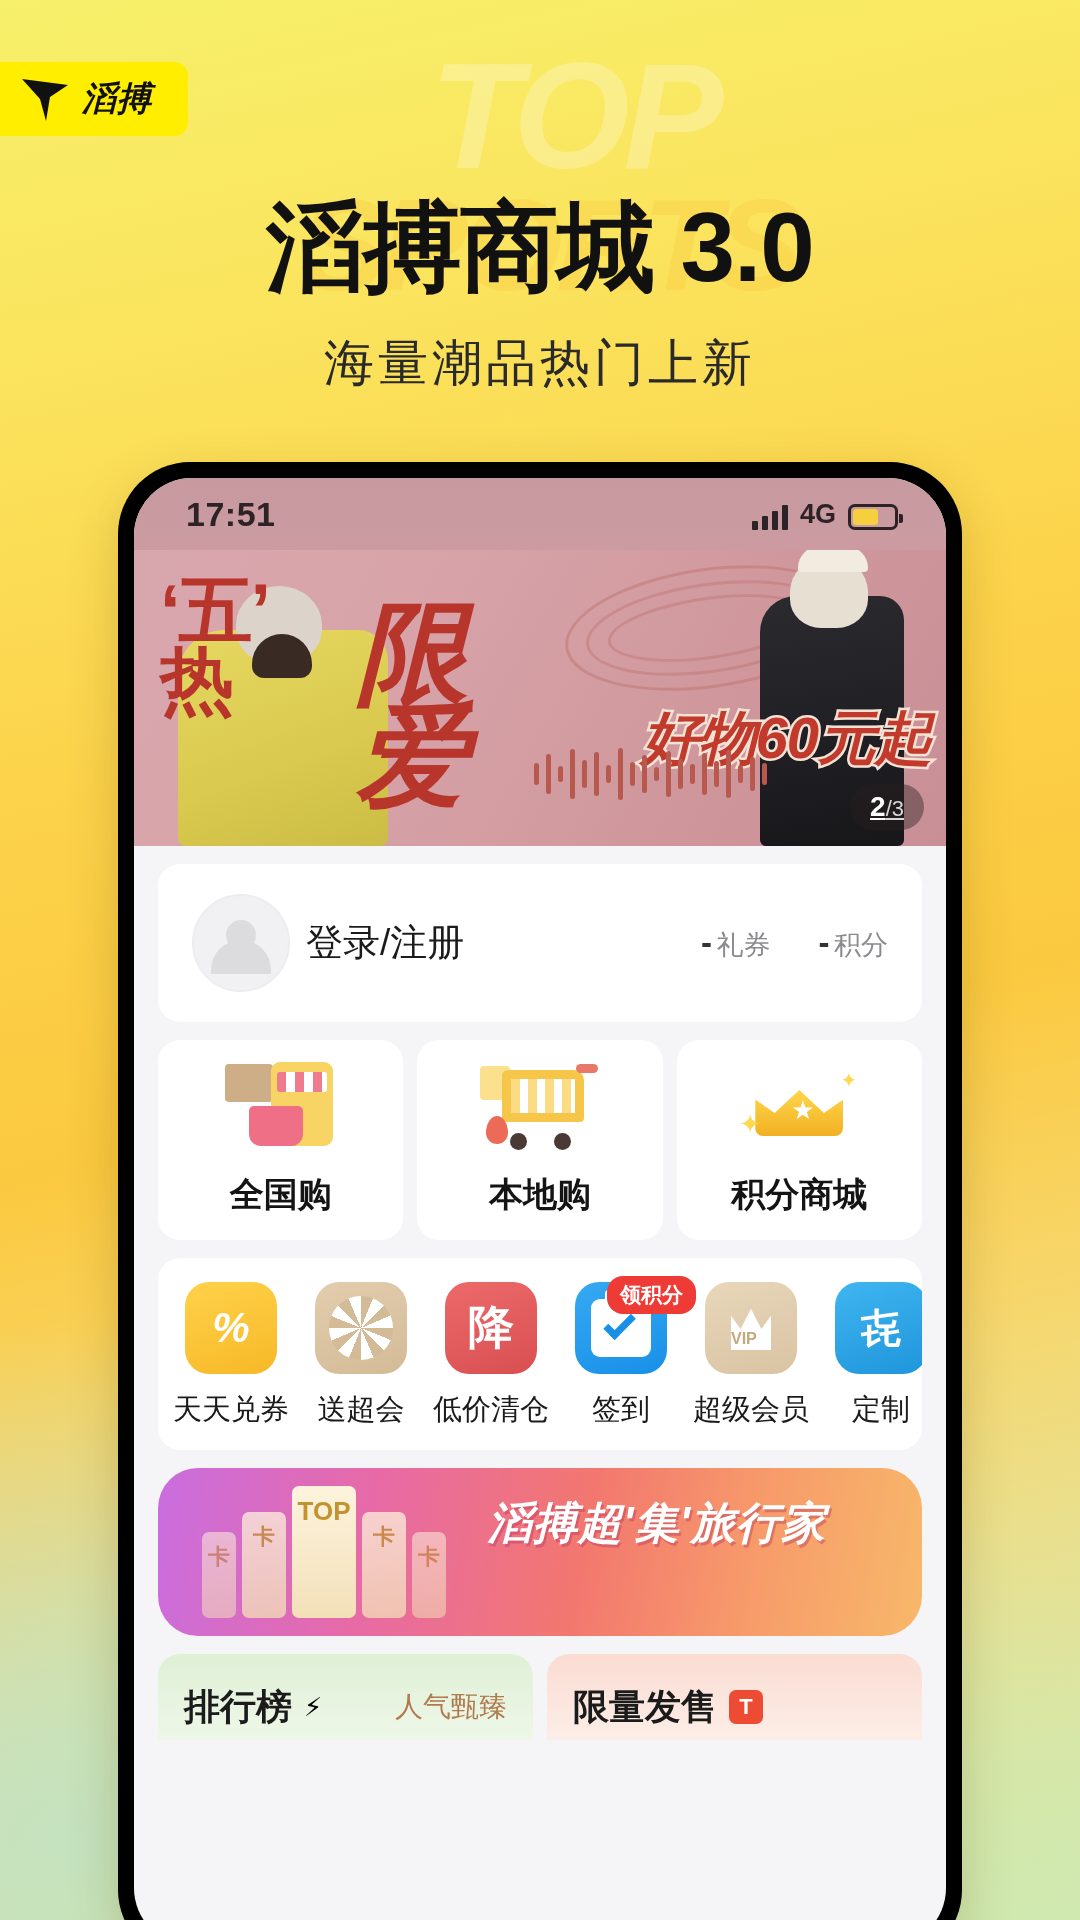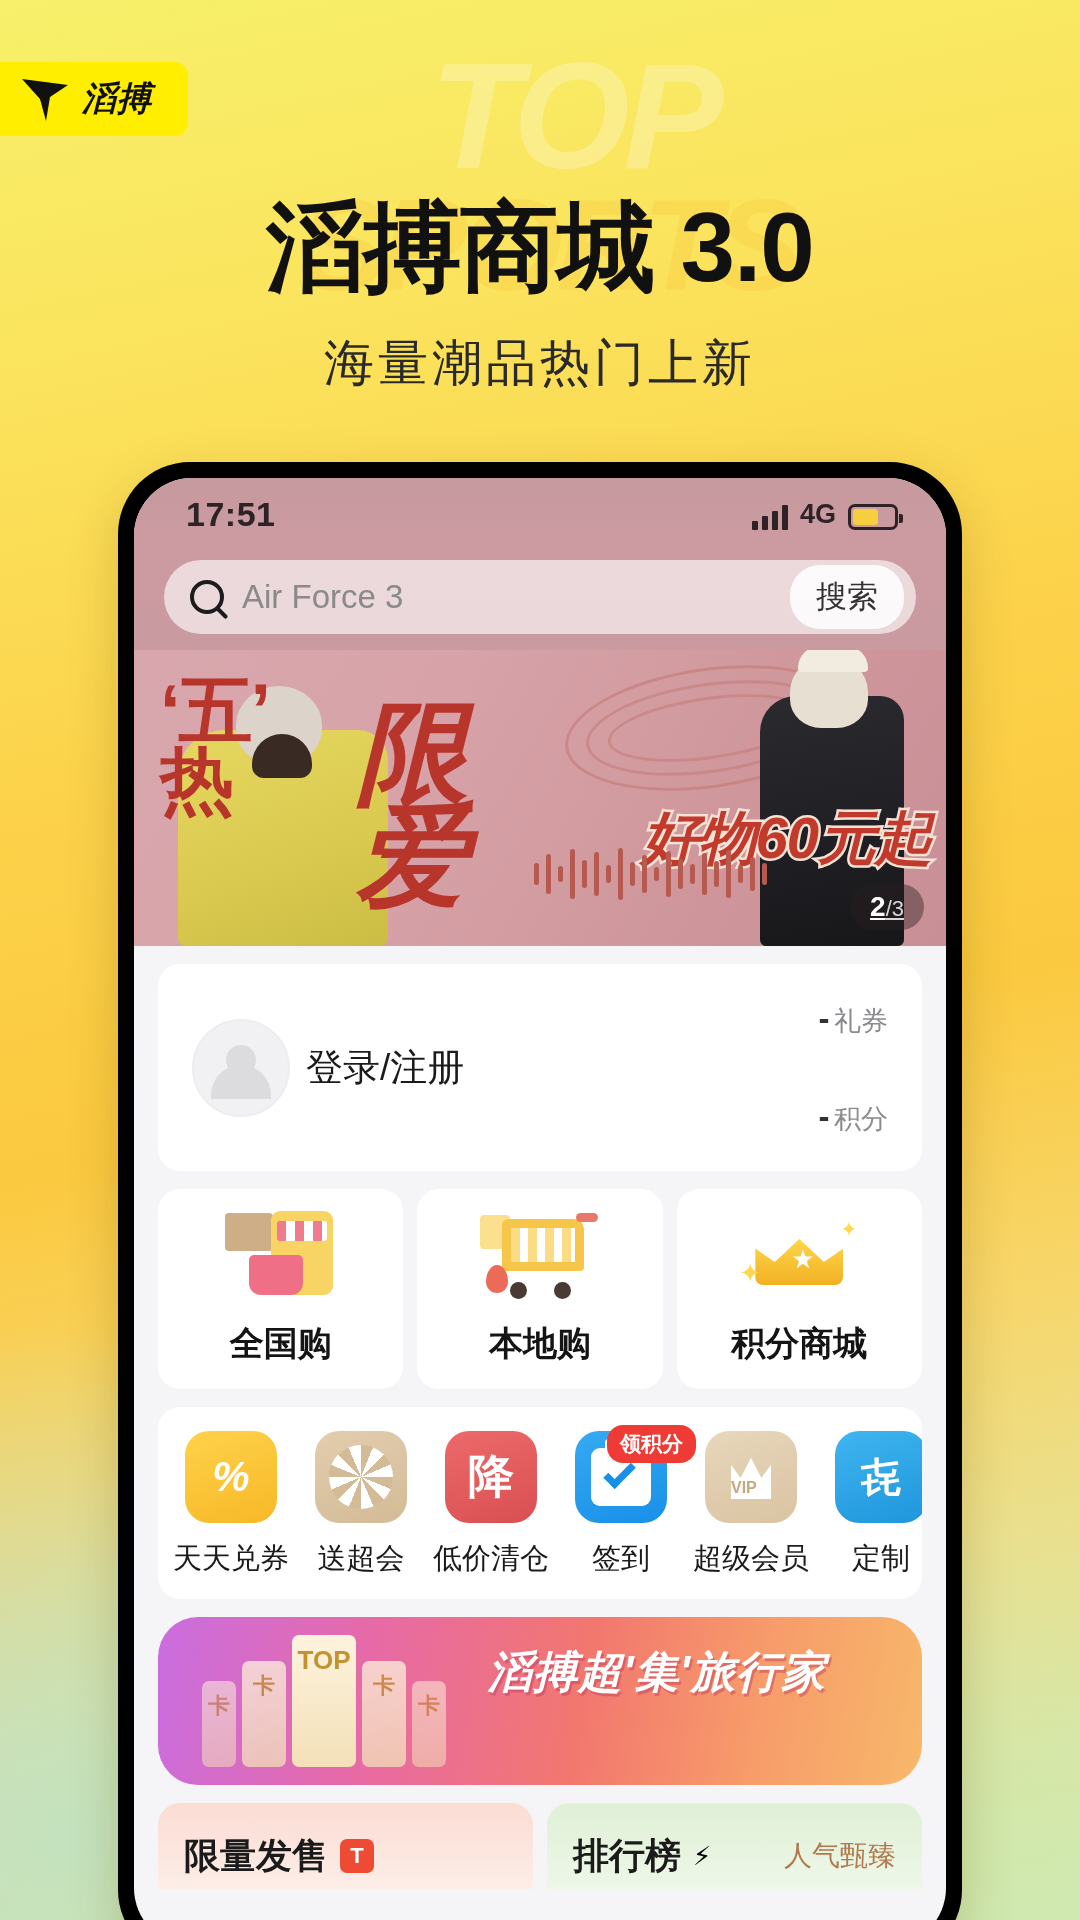--- a/index.html
+++ b/index.html
@@ -111,21 +111,21 @@
 
   .usercard { background:#fff; border-radius:22px; padding:30px 34px; display:flex;
     align-items:center; }
   .avatar { width:98px; height:98px; border-radius:50%; background:#f1f1f3;
     border:2px solid #ededf0; position:relative; flex:0 0 auto; }
   .avatar:before { content:""; position:absolute; left:50%; top:24px; transform:translateX(-50%);
     width:30px; height:30px; border-radius:50%; background:#dcdcdf; }
   .avatar:after { content:""; position:absolute; left:50%; bottom:16px; transform:translateX(-50%);
     width:60px; height:34px; border-radius:30px 30px 0 0; background:#dcdcdf; }
   .login-txt { font-size:37px; color:#1b1b1b; font-weight:500; margin-left:16px; flex:1; }
-  .stats { display:flex; gap:48px;flex-direction:column; }
+  .stats { display:flex; gap:48px; }
   .stat { text-align:center; min-width:66px; }
   .stat .v { font-size:33px; color:#333; font-weight:600; line-height:1.5; }
   .stat .l { font-size:27px; color:#8b8b8f; margin-top:6px; }
 
   .cats { display:flex; gap:14px; margin-top:18px; }
   .cat { flex:1; background:#fff; border-radius:22px; height:200px; display:flex;
     flex-direction:column; align-items:center; justify-content:flex-end; padding-bottom:22px;
     position:relative; overflow:hidden; }
   .cat .art { flex:1; width:100%; display:flex; align-items:center; justify-content:center; }
   .cat .lbl { font-size:34px; font-weight:700; color:#141414; }
@@ -256,27 +256,20 @@
             <i></i>
             <i></i>
           </span>
         <span class="net">4G</span>
         <span class="batt">
             <span></span>
           </span>
       </div>
     </div>
 
-    <div class="searchwrap">
-      <div class="searchbar">
-        <span class="s-icon"></span>
-        <span class="s-ph">Air Force 3</span>
-        <span class="s-btn">搜索</span>
-      </div>
-    </div>
 
     <div class="hero">
       <div class="rings"></div>
       <div class="model-l"></div>
       <div class="model-r"></div>
       <div class="hero-cn1">
         <div>‘五’</div>
           <div>热</div>
       </div>
       <div class="hero-cn2">
@@ -417,26 +410,26 @@
           <span>TOP</span>
           <span>卡</span>
           <span>卡</span>
         </div>
         <div class="tb-txt">
           <div class="tb-t1">滔搏超'集'旅行家</div>
         </div>
       </div>
 
       <div class="tiles">
-        <div class="tile2 a">
-          <span class="tt">限量发售</span>
-          <span class="tlogo">T</span>
-        </div>
         <div class="tile2 b">
           <span class="tt">排行榜</span>
           <span class="mini">⚡</span>
           <span class="sub">人气甄臻</span>
         </div>
+        <div class="tile2 a">
+          <span class="tt">限量发售</span>
+          <span class="tlogo">T</span>
+        </div>
       </div>
 
     </div>
   </div>
 </div>
 
 </body></html>

